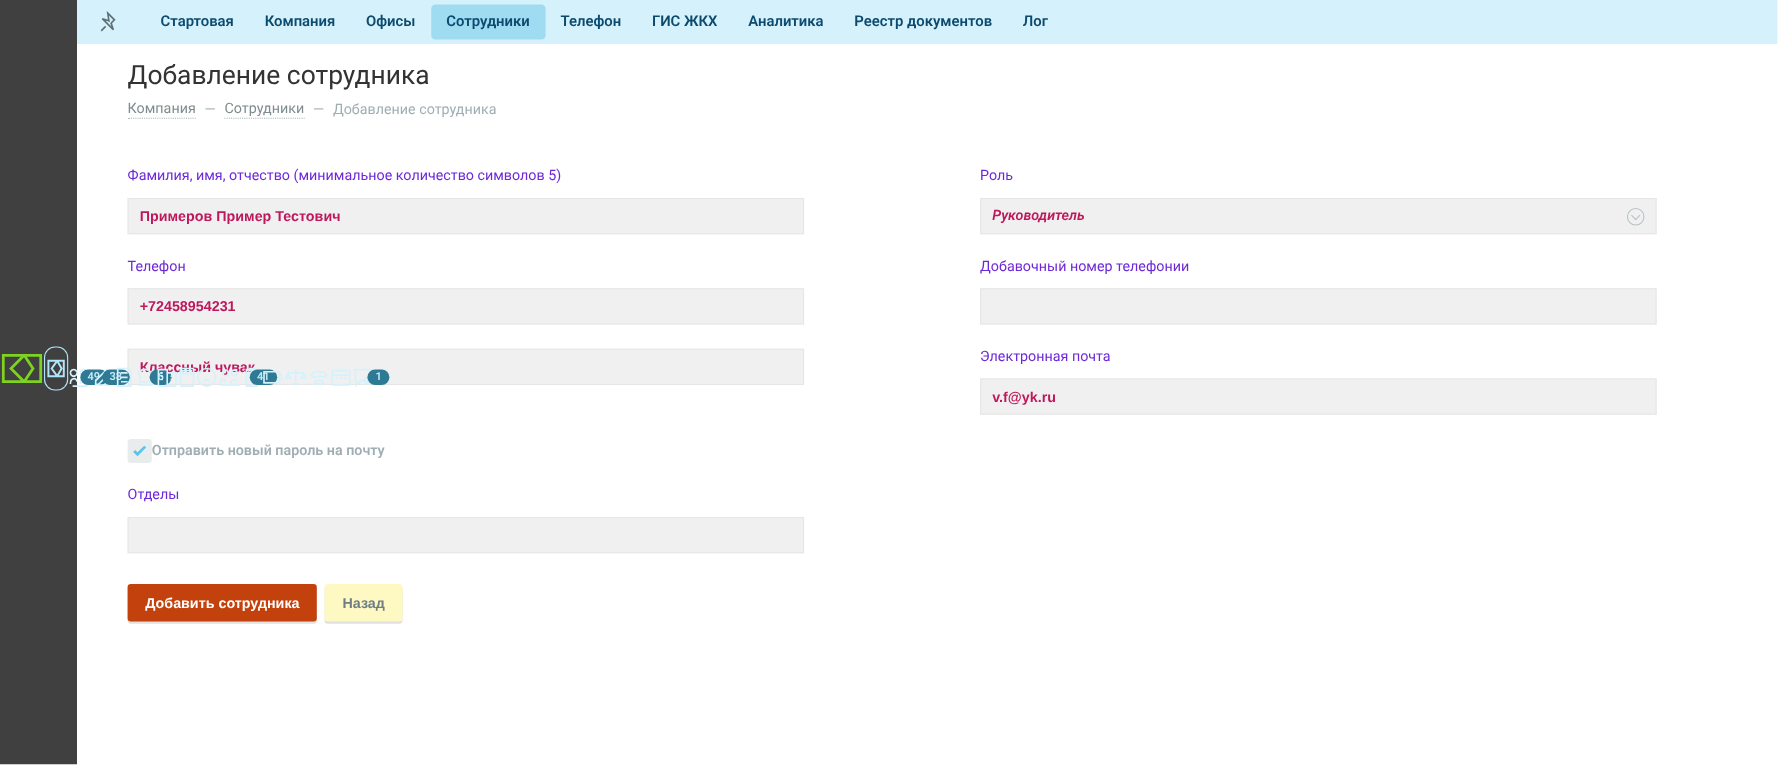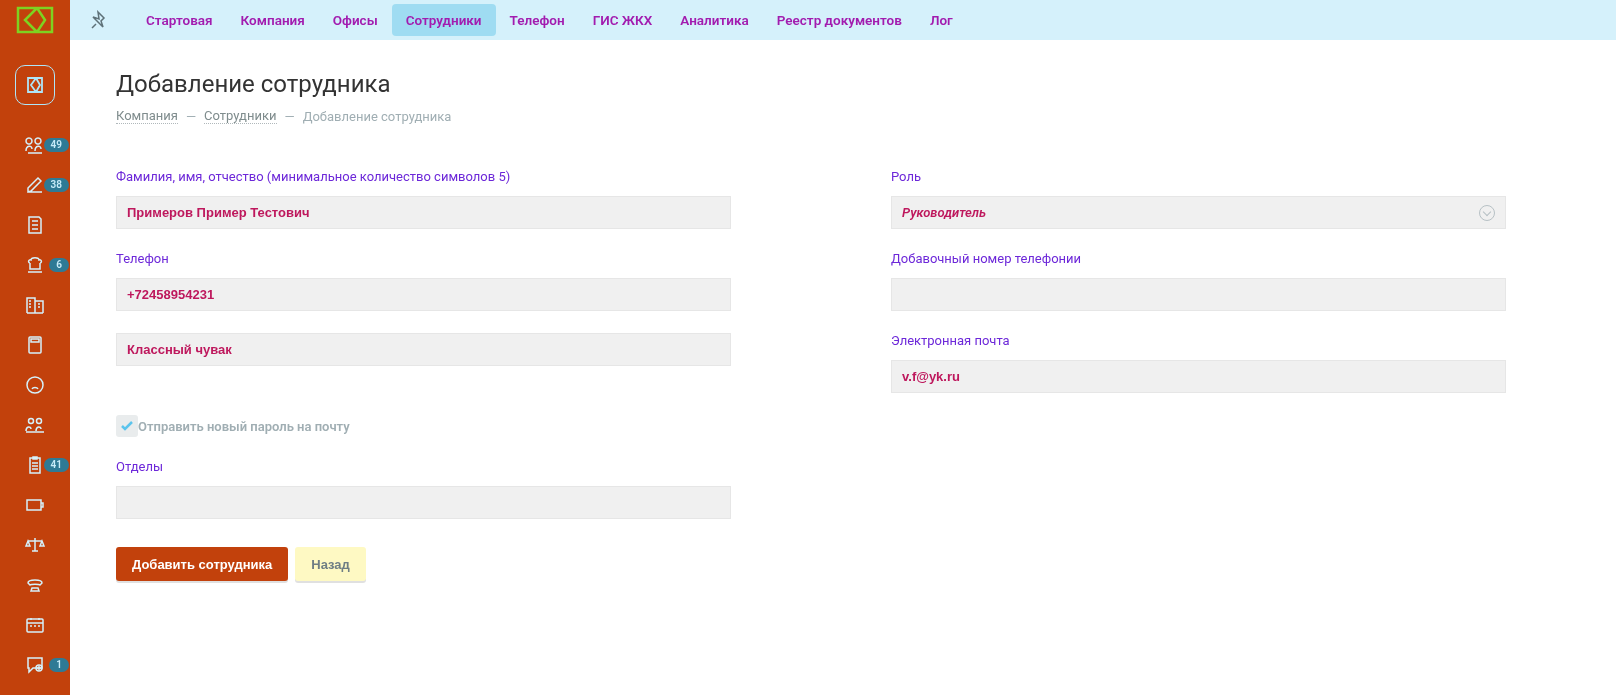--- a/index.html
+++ b/index.html
@@ -7,23 +7,23 @@
   font-family: -apple-system, BlinkMacSystemFont, "Segoe UI", Roboto, Arial, sans-serif;
   background: #fff;
   color: #333;
   width: 1616px;
   height: 695px;
   overflow: hidden;
   display: flex;
 }
 .sidebar {
   width: 70px;
-  background: #c2410c;
-  display: flex;
-  flex-direction: column;
+  background: #404040;
+  display: flex;
+  flex-direction: row;
   align-items: center;
   padding-top: 0;
 }
 .logo-top {
   width: 70px;
   height: 40px;
   display: flex;
   align-items: center;
   justify-content: center;
   margin-bottom: 25px;
@@ -78,27 +78,27 @@
   margin-right: 22px;
   stroke: #5e7178;
   fill: none;
   stroke-width: 1.5;
 }
 .tabs { display: flex; gap: 0; }
 .tab {
   padding: 8px 14px;
   font-size: 13.5px;
   font-weight: 600;
-  color: #a21caf;
+  color: #0c4a6e;
   cursor: pointer;
   border-radius: 4px;
 }
 .tab.active { background: #9fdcf2; }
 .content {
-  padding: 30px 46px;
+  padding: 14px 46px;
 }
 .page-title {
   font-size: 24px;
   font-weight: 400;
   color: #333;
   margin-bottom: 10px;
 }
 .breadcrumb {
   display: flex;
   align-items: center;

